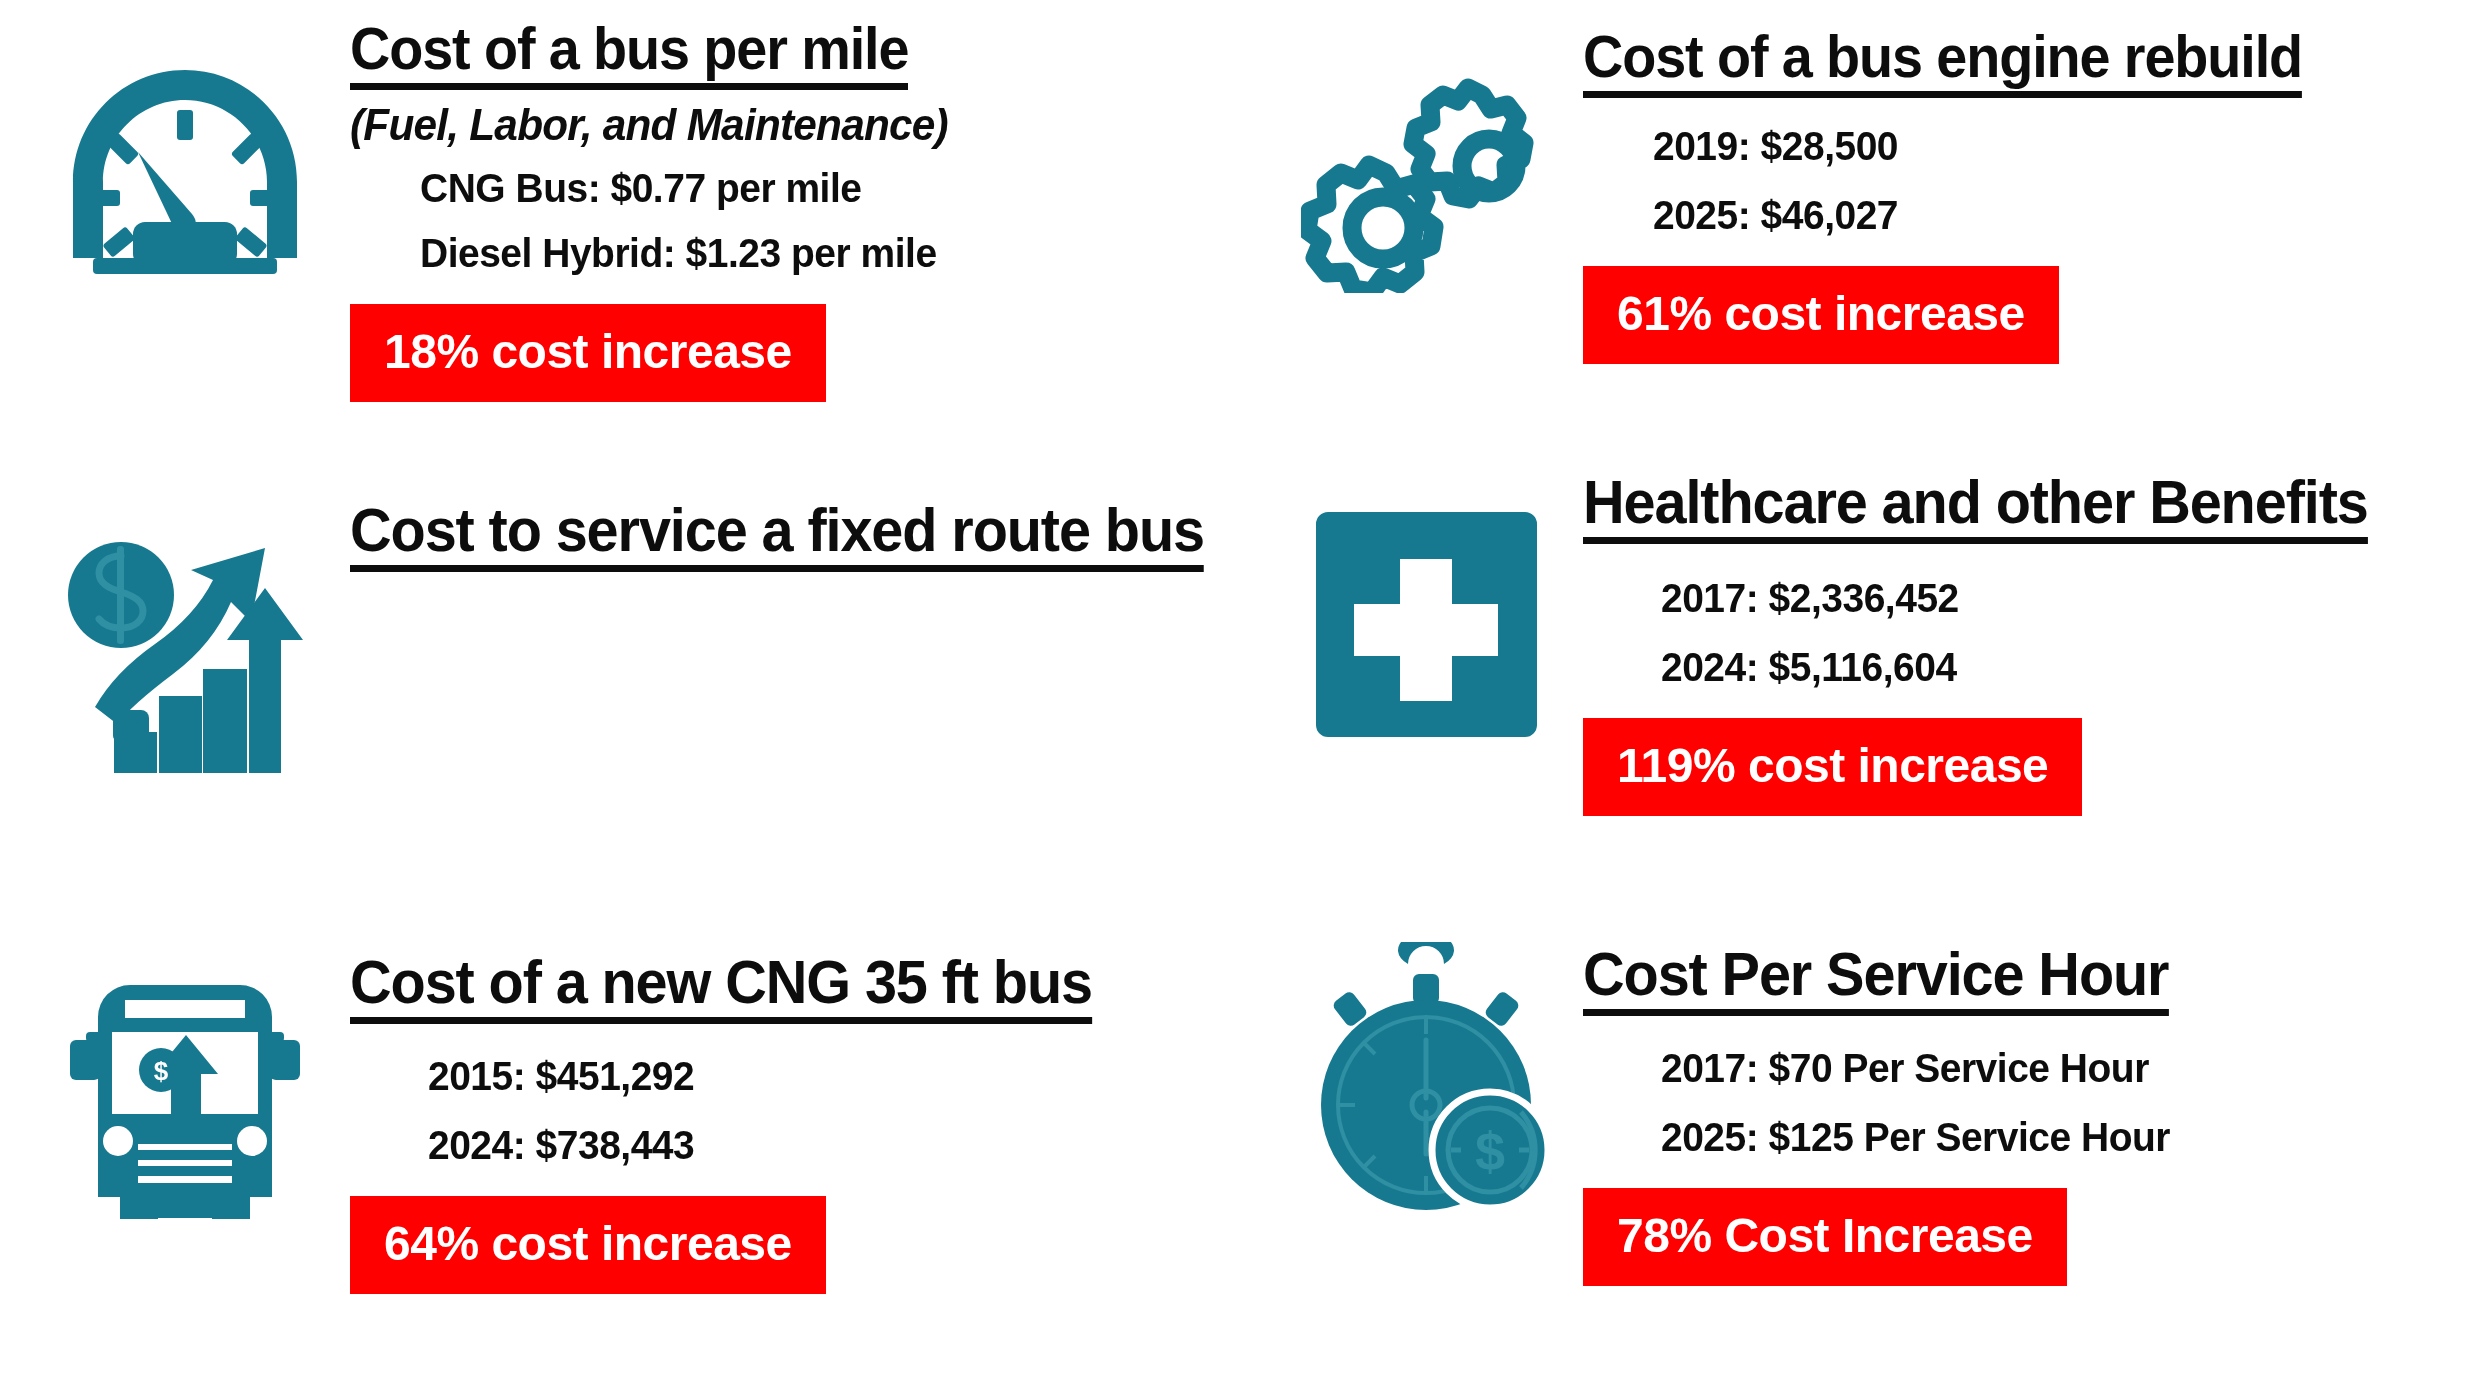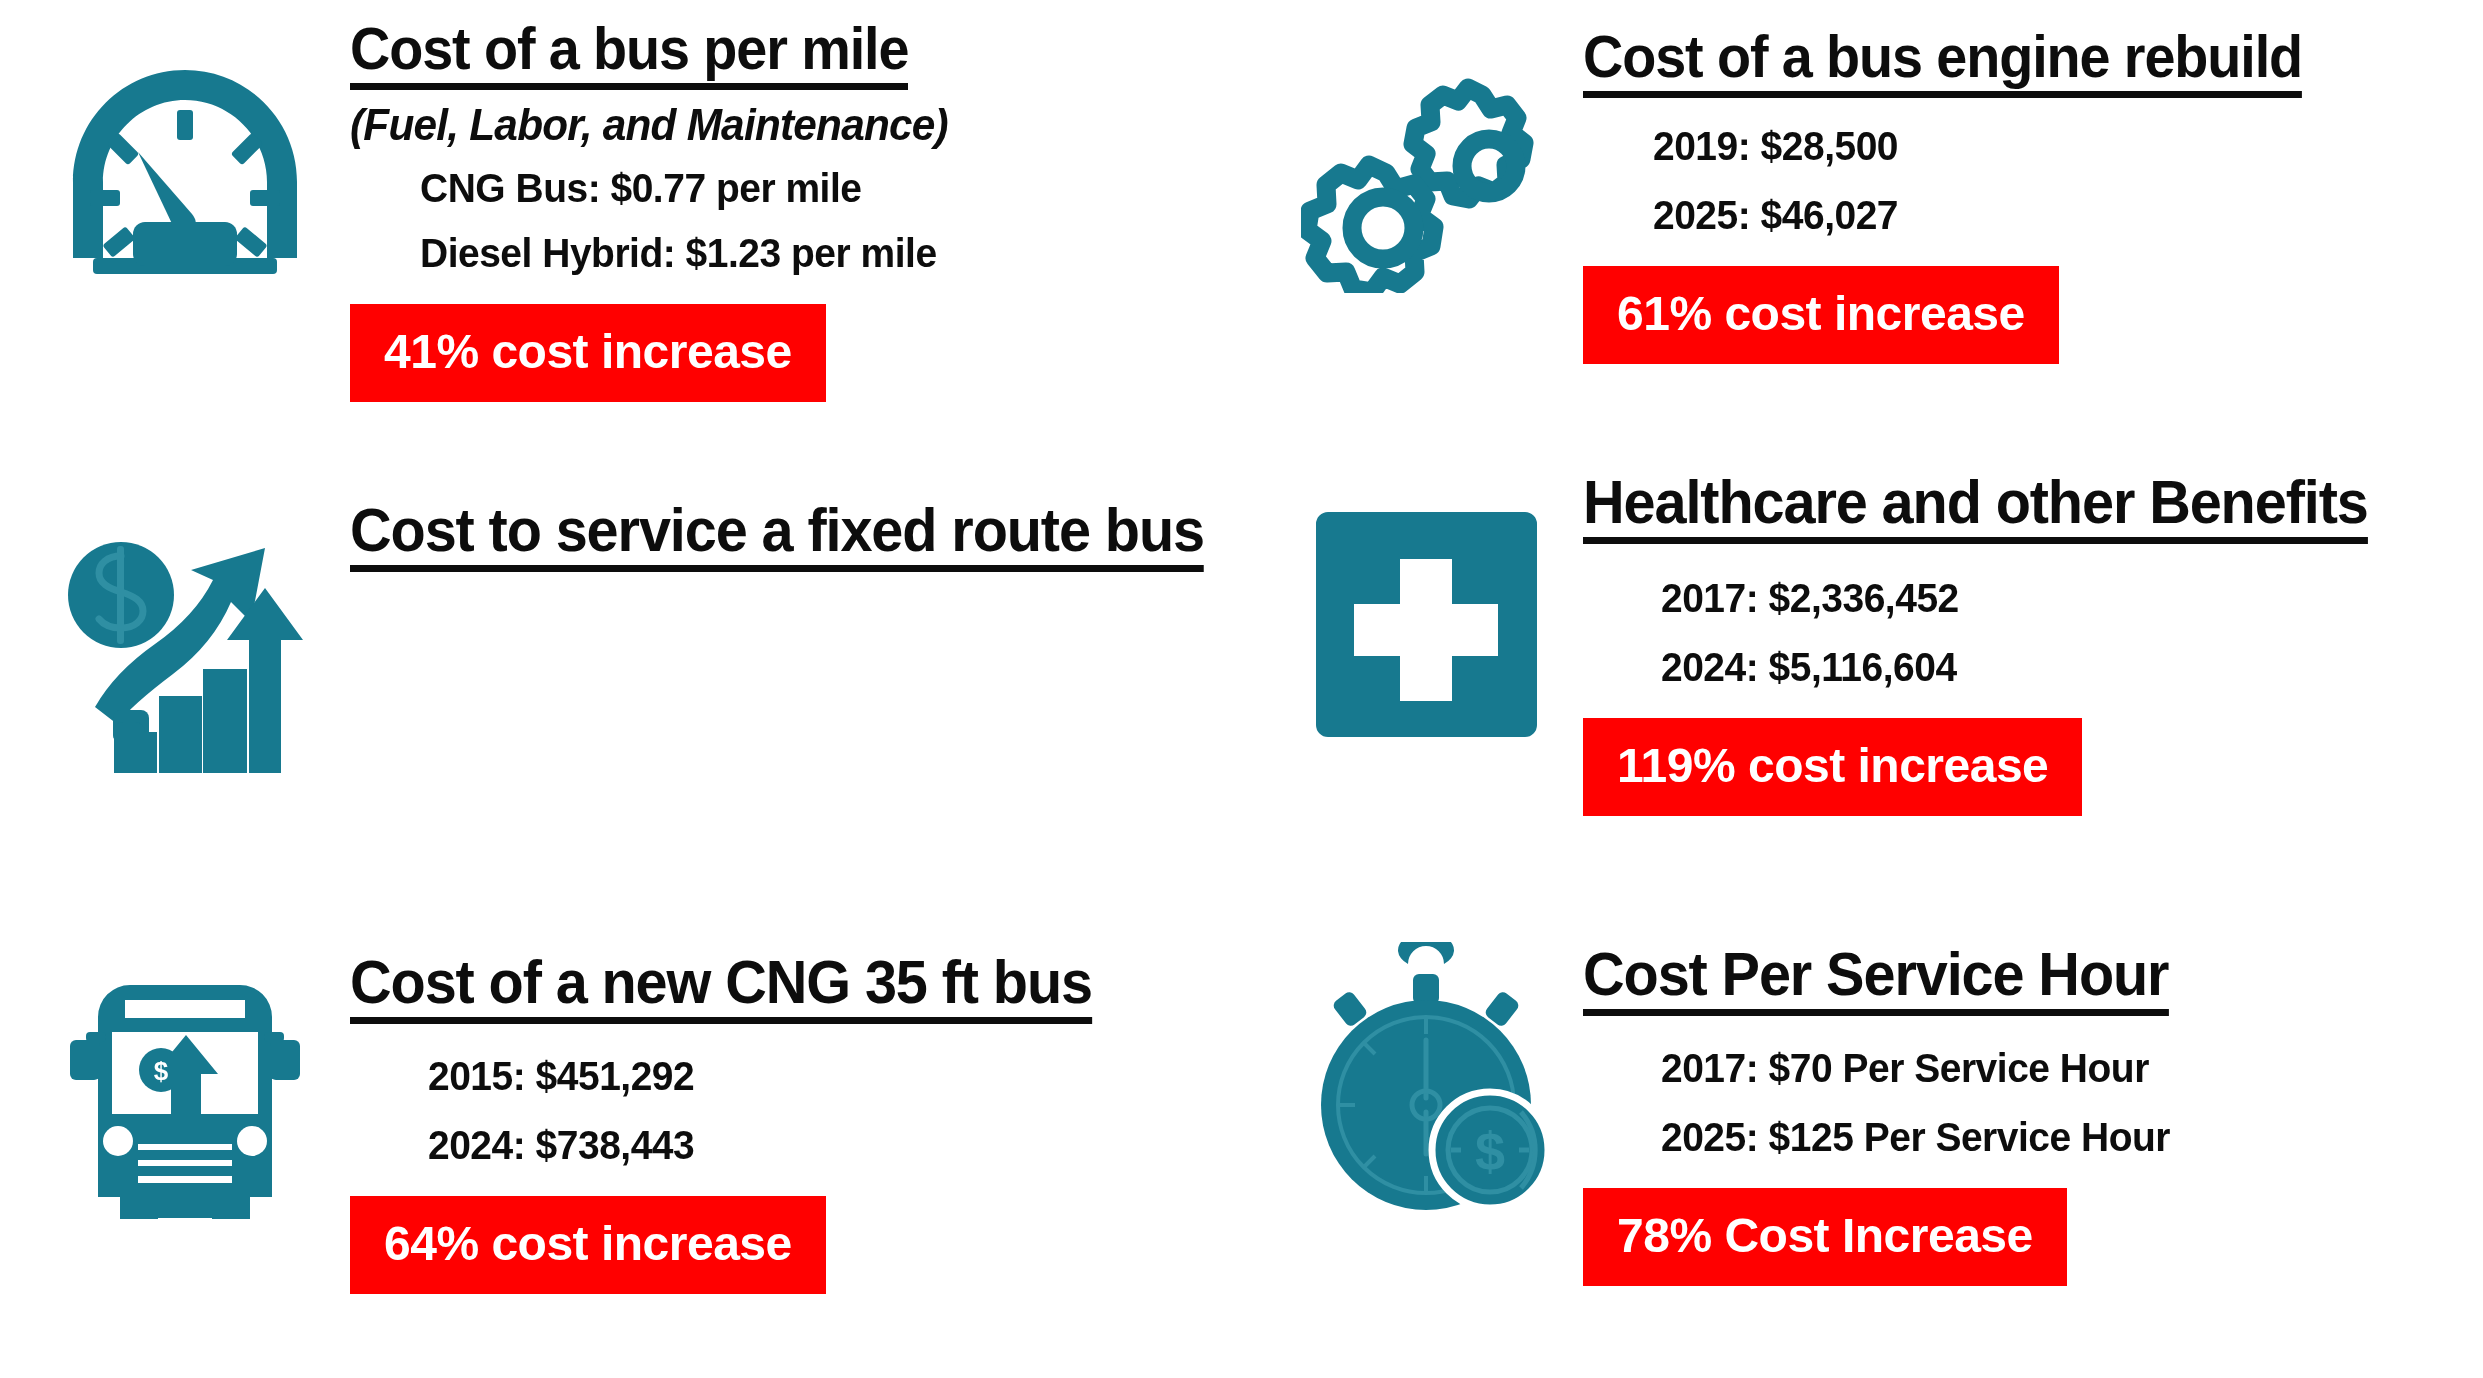--- a/index.html
+++ b/index.html
@@ -172,21 +172,21 @@
           </svg>
         </span>
       </div>
       <div class="card-body">
         <div class="title">Cost of a bus per mile</div>
         <div class="subtitle">(Fuel, Labor, and Maintenance)</div>
         <div class="stats indent-a">
           <div class="stat-line">CNG Bus: $0.77 per mile</div>
           <div class="stat-line">Diesel Hybrid: $1.23 per mile</div>
         </div>
-        <div class="badge">41% cost increase</div>
+        <div class="badge">18% cost increase</div>
       </div>
     </div>
 
     <div class="card c2 r1 col-right">
       <div class="card-icon">
         <span>
           <svg class="icon-svg" width="250" height="225" viewBox="0 0 250 225">
             <g fill="none" stroke="#17798f" stroke-width="19" stroke-linejoin="round" stroke-linecap="round">
               <path d="M181 27 l9 14 16 -4 10 13 -6 15 13 10 -3 16 -15 6 1 17 -13 10 -15 -6 -10 13 -16 -3 -6 -15 -17 1 -10 -13 6 -15 -13 -10 3 -16 15 -6 -1 -17 13 -10 15 6 10 -13 z"></path>
               <circle cx="188" cy="98" r="27"></circle>

